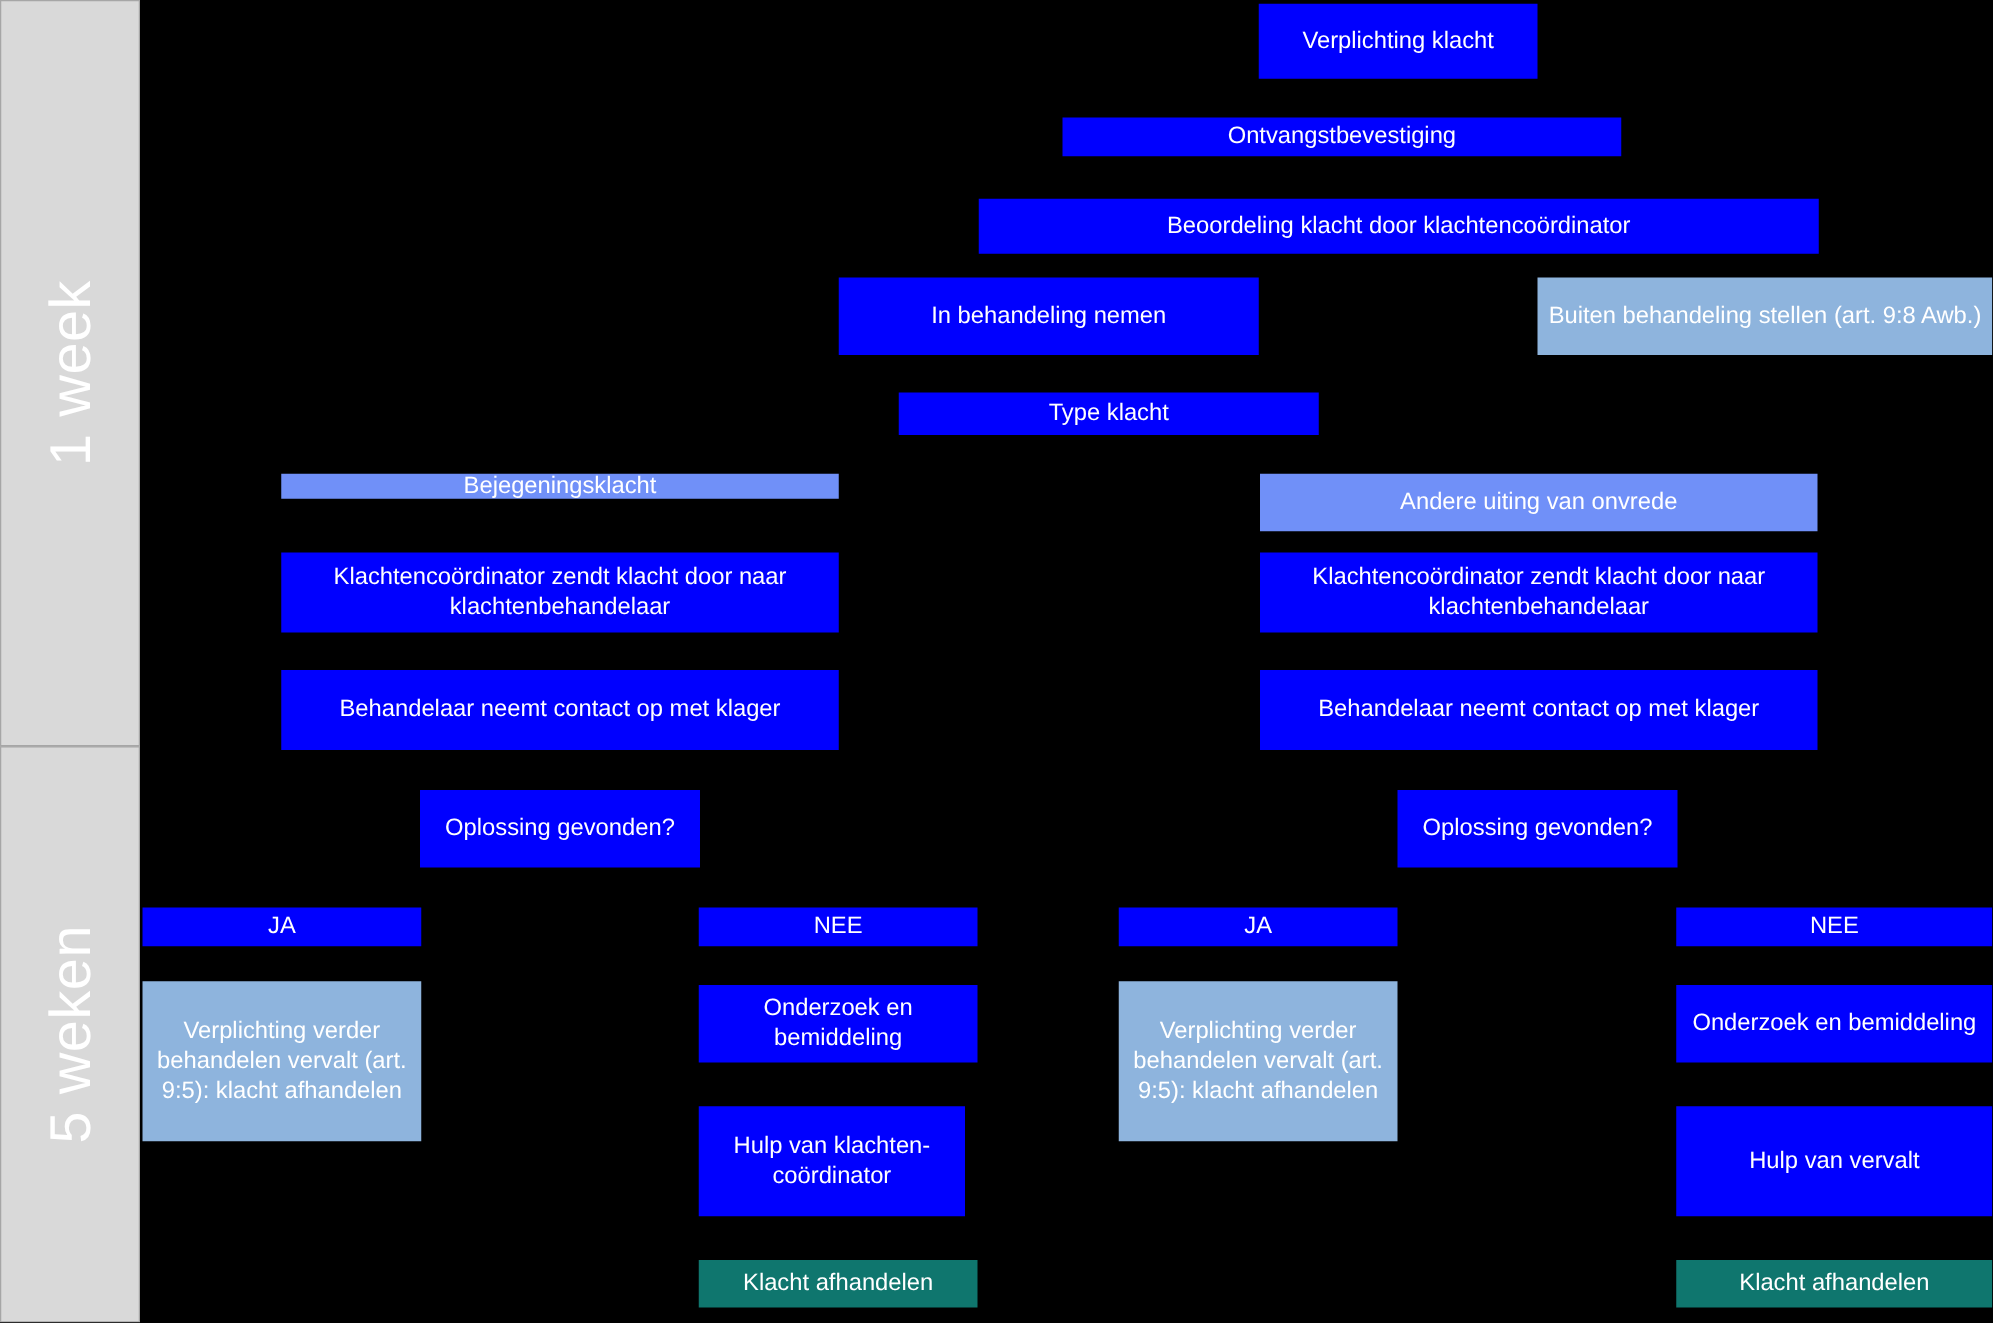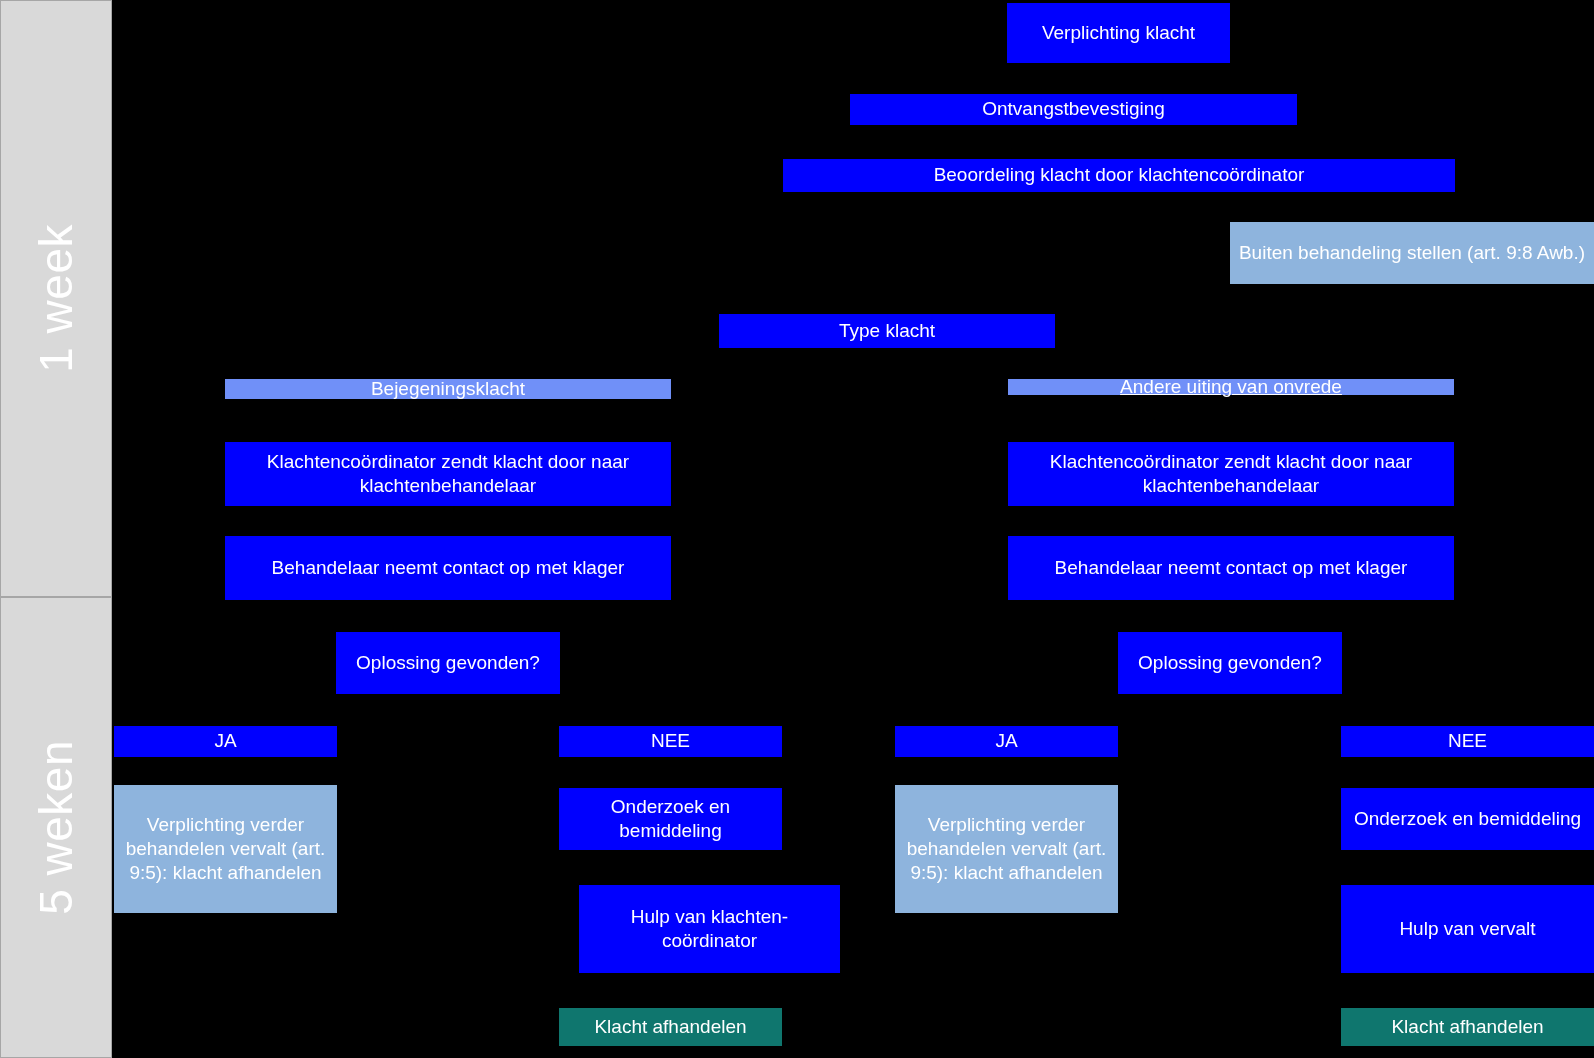--- a/index.html
+++ b/index.html
@@ -101,36 +101,39 @@
   <div class="conn" style="left:1452px; top:973px; width:2px; height:35px;"></div>
 
   <div class="node dark" style="left:1007px; top:3px; width:223px; height:60px;">
     <span>Verplichting klacht</span>
   </div>
 
   <div class="node dark" style="left:850px; top:94px; width:447px; height:31px;">
     <span>Ontvangstbevestiging</span>
   </div>
 
-  <div class="node dark" style="left:783px; top:159px; width:672px; height:33px;">
+  <div class="node dark" style="left:783px; top:159px; width:672px; height:44px;">
     <span>Beoordeling klacht door klachtencoördinator</span>
   </div>
 
+  <div class="node dark" style="left:671px; top:222px; width:336px; height:62px;">
+    <span>In behandeling nemen</span>
+  </div>
   <div class="node light" style="left:1230px; top:222px; width:364px; height:62px;justify-content:center;">
     <span>Buiten behandeling stellen (art. 9:8 Awb.)</span>
   </div>
 
   <div class="node dark" style="left:671px; top:314px; width:336px; height:34px;margin-left:48px;">
     <span>Type klacht</span>
   </div>
 
   <div class="node medium" style="left:225px; top:379px; width:446px; height:20px;">
     <span>Bejegeningsklacht</span>
   </div>
-  <div class="node medium" style="left:1008px; top:379px; width:446px; height:16px;text-decoration:underline;">
+  <div class="node medium" style="left:1008px; top:379px; width:446px; height:46px;">
     <span>Andere uiting van onvrede</span>
   </div>
 
   <div class="node dark" style="left:225px; top:442px; width:446px; height:64px;">
     <span>Klachtencoördinator zendt klacht door naar klachtenbehandelaar</span>
   </div>
   <div class="node dark" style="left:1008px; top:442px; width:446px; height:64px;">
     <span>Klachtencoördinator zendt klacht door naar klachtenbehandelaar</span>
   </div>
 
@@ -167,21 +170,21 @@
   <div class="node dark" style="left:559px; top:788px; width:223px; height:62px;">
     <span>Onderzoek en bemiddeling</span>
   </div>
   <div class="node light" style="left:895px; top:785px; width:223px; height:128px;">
     <span>Verplichting verder behandelen vervalt (art. 9:5): klacht afhandelen</span>
   </div>
   <div class="node dark" style="left:1341px; top:788px; width:253px; height:62px;">
     <span>Onderzoek en bemiddeling</span>
   </div>
 
-  <div class="node dark" style="left:559px; top:885px; width:261px; height:88px;margin-left:20px;">
+  <div class="node dark" style="left:559px; top:885px; width:213px; height:88px;">
     <span>Hulp van klachten-coördinator</span>
   </div>
   <div class="node dark" style="left:1341px; top:885px; width:253px; height:88px;">
     <span>Hulp van vervalt</span>
   </div>
 
   <div class="node pale" style="left:559px; top:1008px; width:223px; height:38px;">
     <span>Klacht afhandelen</span>
   </div>
   <div class="node pale" style="left:1341px; top:1008px; width:253px; height:38px;">

